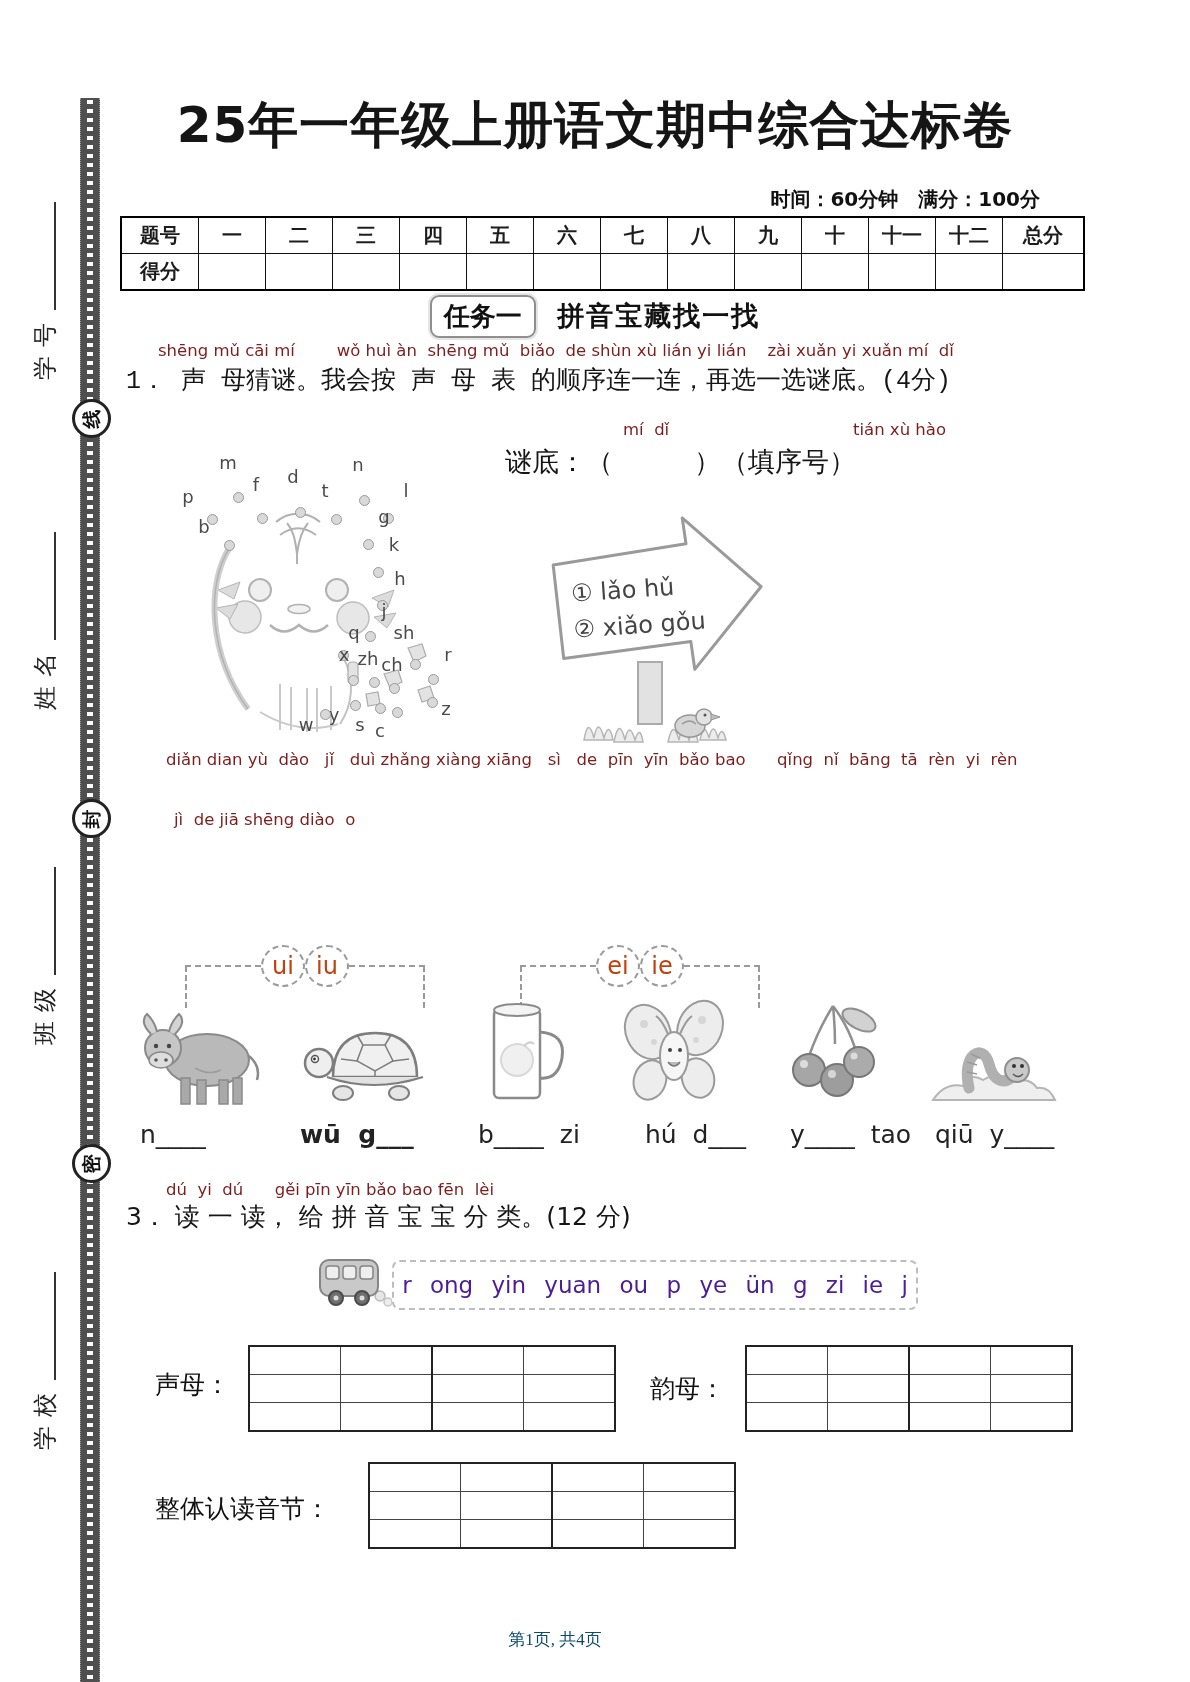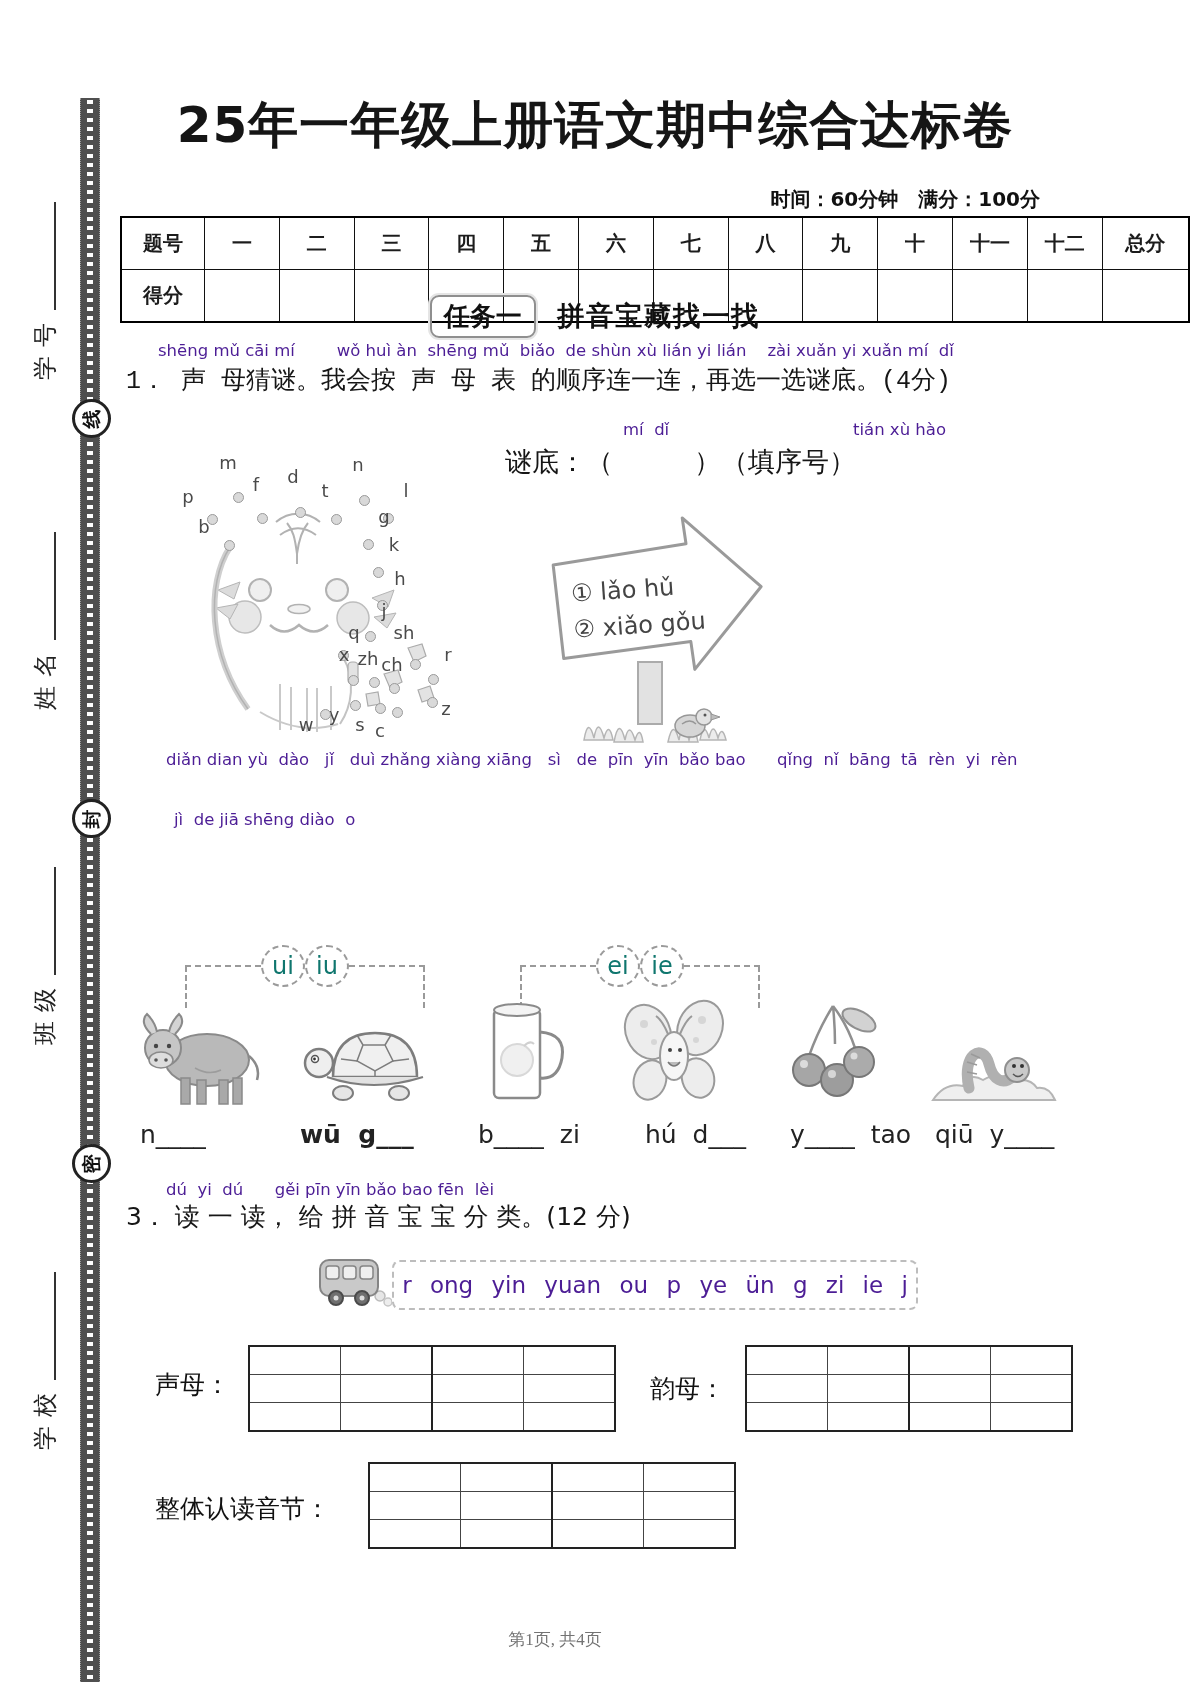--- a/index.html
+++ b/index.html
@@ -20,32 +20,32 @@
 
   
   .title{position:absolute;left:120px;top:92px;width:950px;text-align:center;
          font-size:50px;font-weight:bold;letter-spacing:1px;color:#151515;}
   .meta{position:absolute;left:600px;top:186px;width:440px;text-align:right;
         font-size:20px;font-weight:bold;color:#111;}
 
   
   .score-tbl{position:absolute;left:120px;top:216px;border-collapse:collapse;table-layout:fixed;}
   .score-tbl td{border:1px solid #111;width:66px;height:35px;text-align:center;
-                font-size:20px;font-weight:bold;padding:8px;}
+                font-size:20px;font-weight:bold;padding:0;}
   .score-tbl{border:2px solid #000;}
   .score-tbl td.hd{width:76px;}
   .score-tbl td:last-child{width:80px;}
 
   
   .task-banner{position:absolute;left:120px;top:295px;width:950px;text-align:center;font-weight:bold;}
   .task-badge{display:inline-block;border:2px solid #8f8f8f;border-radius:9px;padding:2px 12px;
               font-size:26px;color:#111;margin-right:16px;box-shadow:0 0 0 2px #e5e5e5;}
   .task-title{font-size:27px;color:#111;letter-spacing:2px;}
 
-  .pinyin{position:absolute;font-size:16.5px;color:#4c1d95;white-space:pre;}
+  .pinyin{position:absolute;font-size:16.5px;color:#7f1d1d;white-space:pre;}
   .qtext{position:absolute;font-size:25px;color:#161616;white-space:pre;}
 
   
   .q1fig{position:absolute;left:120px;top:412px;width:950px;height:335px;}
   .tiger-wrap{position:absolute;left:40px;top:0;width:350px;height:330px;}
   .tiger-wrap svg{position:absolute;left:0;top:0;}
   .cdot{position:absolute;width:9px;height:9px;border:1.5px solid #9a9a9a;border-radius:50%;
         background:#d9d9d9;margin:-5px 0 0 -5px;}
   .clab{position:absolute;font-size:18px;color:#4a4a4a;transform:translate(-50%,-50%);}
   .riddle{position:absolute;left:385px;top:8px;width:560px;height:320px;}
@@ -56,39 +56,39 @@
 
   
   .pair-group{position:absolute;top:945px;width:240px;height:64px;}
   .pair-group::before,.pair-group::after{content:"";position:absolute;top:21px;height:42px;
         border-left:2px dashed #9a9a9a;}
   .pair-group::before{left:0;}
   .pair-group::after{right:0;}
   .pair-bracket{display:flex;align-items:center;height:42px;}
   .pb-line{flex:1;border-top:2px dashed #9a9a9a;}
   .pb-circle{flex:0 0 auto;min-width:44px;height:42px;border:2px dashed #9a9a9a;border-radius:50%;
-        display:flex;align-items:center;justify-content:center;font-size:24px;color:#0f766e;
+        display:flex;align-items:center;justify-content:center;font-size:24px;color:#c2410c;
         padding:0 3px;box-sizing:border-box;background:#fff;}
   .item-img{position:absolute;}
   .blank{position:absolute;top:1120px;font-size:25px;color:#222;white-space:pre;}
 
   
   .bus-wrap{position:absolute;left:316px;top:1252px;width:78px;height:58px;}
   .letter-strip{position:absolute;left:392px;top:1260px;width:522px;height:46px;
         border:2px dashed #bdbdbd;border-radius:8px;display:flex;align-items:center;justify-content:center;
         font-size:23px;color:#4c1d95;word-spacing:11px;background:#fff;}
 
   .cat-label{position:absolute;font-size:25px;color:#111;font-family:"Liberation Serif","DejaVu Serif",serif;}
   .cat-tbl{position:absolute;border-collapse:collapse;table-layout:fixed;border:2px solid #222;}
   .cat-tbl td{border:1px solid #444;height:27px;padding:0;}
   .cat-tbl td:nth-child(3){border-left:2px solid #222;}
   .cat-tbl.w90 td{width:90px;}
   .cat-tbl.w80 td{width:80px;}
 
-  .footer{position:absolute;left:0;top:1628px;width:1110px;text-align:center;font-size:17px;color:#737373;
+  .footer{position:absolute;left:0;top:1628px;width:1110px;text-align:center;font-size:17px;color:#0c4a6e;
         font-family:"Liberation Serif","DejaVu Serif",serif;}
 
   svg text{font-family:"DejaVu Sans","Liberation Sans",sans-serif;}
 </style>
 </head>
 <body>
 
 <div class="page">
 
   <div class="seal-strip"></div>

